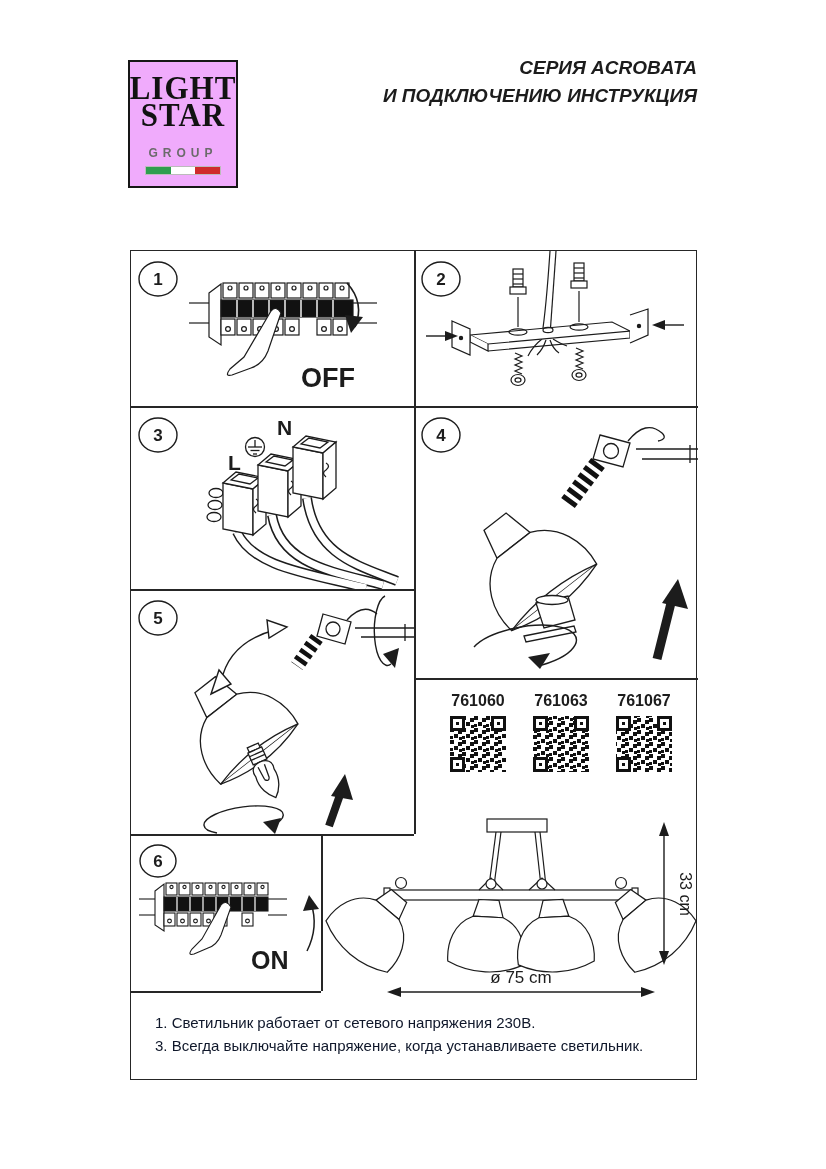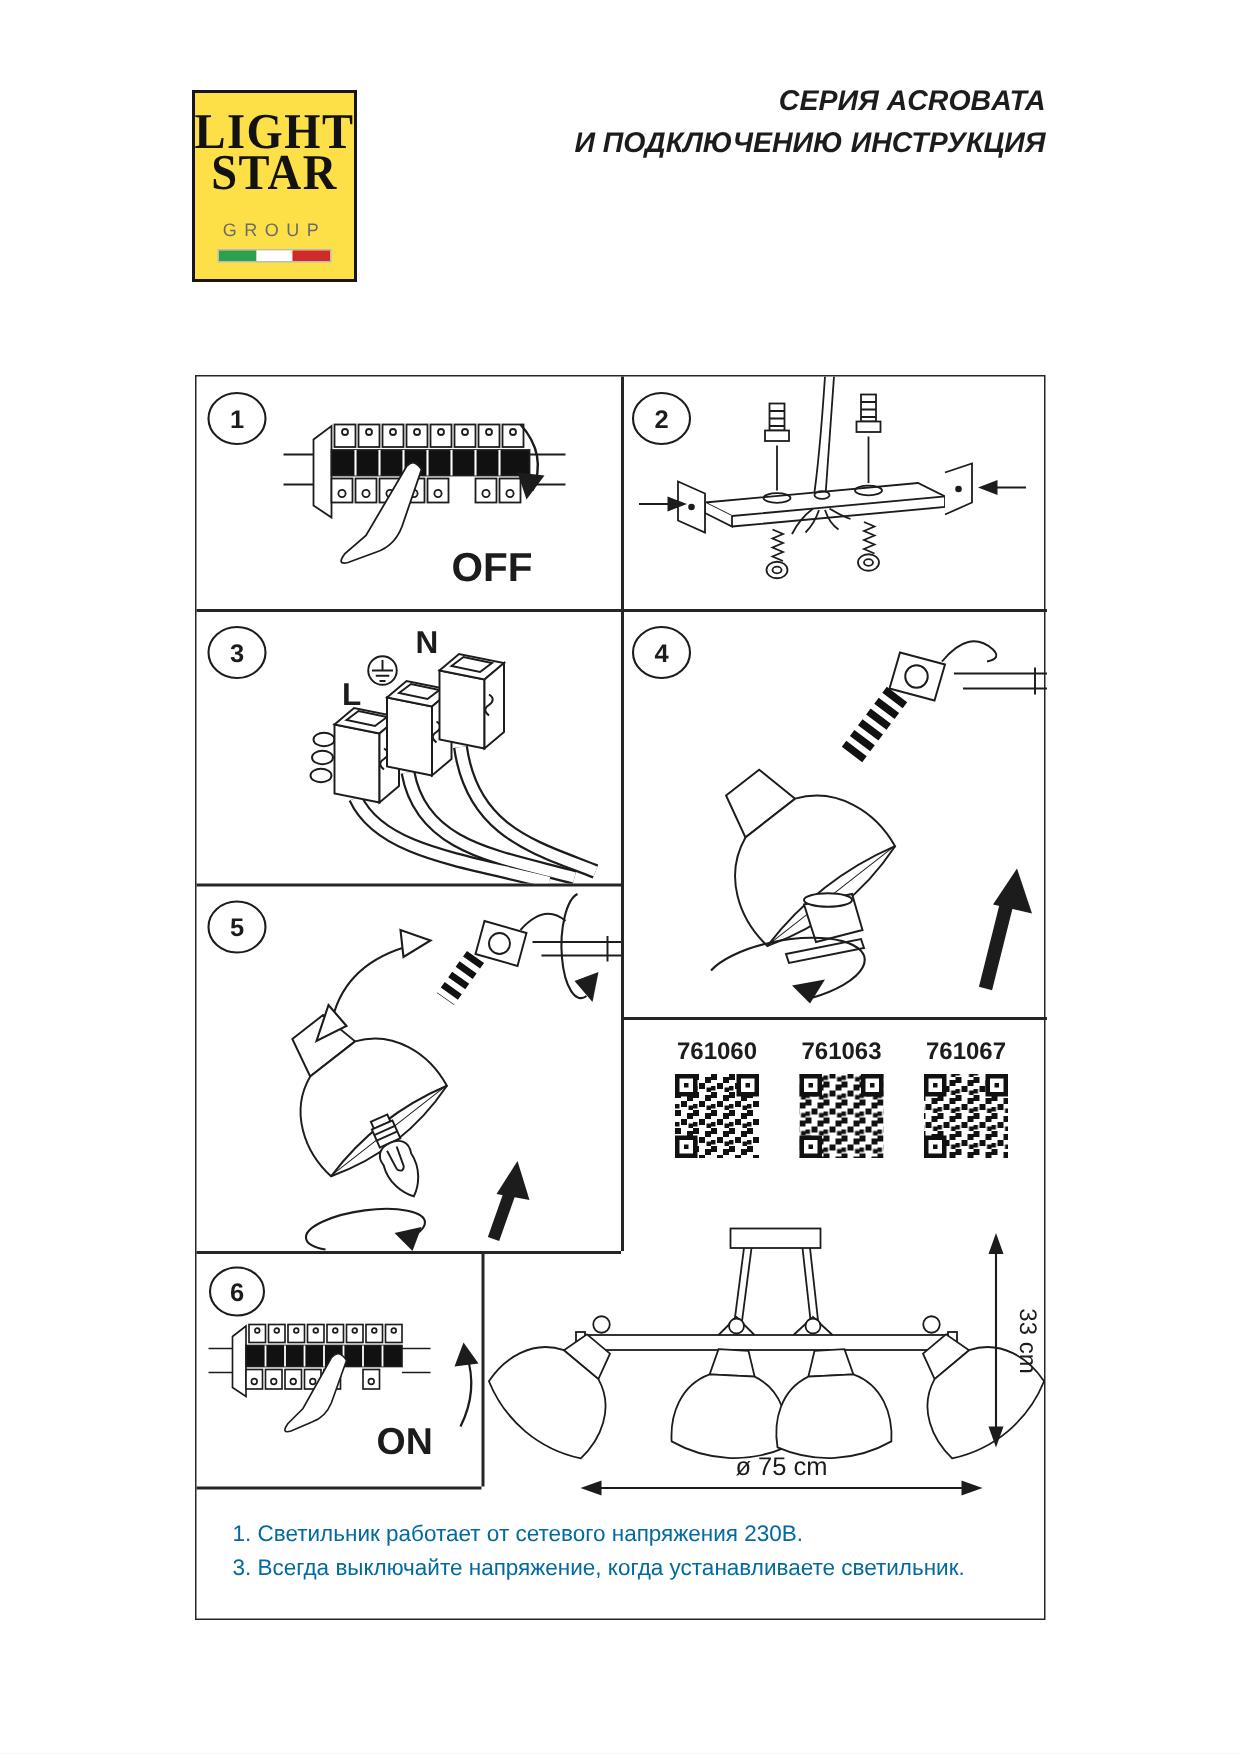--- a/index.html
+++ b/index.html
@@ -6,46 +6,46 @@
   .page{
     position:relative;width:826px;height:1169px;background:#fff;
     font-family:"Liberation Sans",sans-serif;color:#1c1c1c;
     outline:1px solid #d9d9d9;overflow:hidden;
   }
   
   .logo{
     position:absolute;left:128px;top:60px;width:110px;height:128px;
     border:2px solid #161616;box-sizing:border-box;
     display:flex;flex-direction:column;align-items:center;justify-content:center;
-    background:#fde047;
+    background:#f0abfc;
   }
   .logo .word{
     font-family:"Liberation Serif",serif;font-weight:bold;font-size:31px;
     line-height:27px;letter-spacing:1px;color:#121212;transform:scaleY(1.08);
   }
   .logo .group{
-    font-size:12px;letter-spacing:5px;color:#6b6b6b;margin-top:18px;font-weight:normal;
+    font-size:12px;letter-spacing:5px;color:#6b6b6b;margin-top:18px;font-weight:bold;
   }
   .flag{display:flex;width:76px;height:9px;margin-top:6px;border:1px solid #bbb;box-sizing:border-box;}
   .flag span{flex:1;}
   .title-block{
     position:absolute;right:129px;top:54px;text-align:right;
     font-weight:bold;font-size:19px;line-height:28px;white-space:nowrap;font-style:italic;
   }
   .title-block .instr{margin-top:30px;letter-spacing:1.6px;}
   
   .sheet{
     position:absolute;left:130px;top:250px;width:567px;height:830px;
     border:1.6px solid #262626;box-sizing:border-box;background:#fff;
   }
   .gl{position:absolute;background:#262626;}
   .panel{position:absolute;}
   svg text{font-family:"Liberation Sans",sans-serif;fill:#1c1c1c;}
   .notes{
-    position:absolute;left:24px;top:760px;font-size:15px;line-height:23px;color:#0369a1;
+    position:absolute;left:24px;top:760px;font-size:15px;line-height:23px;color:#0f172a;
   }
 </style>
 </head>
 <body>
 
 <div class="page">
 
   <div class="logo">
     <div class="word">LIGHT</div>
     <div class="word">STAR</div>

